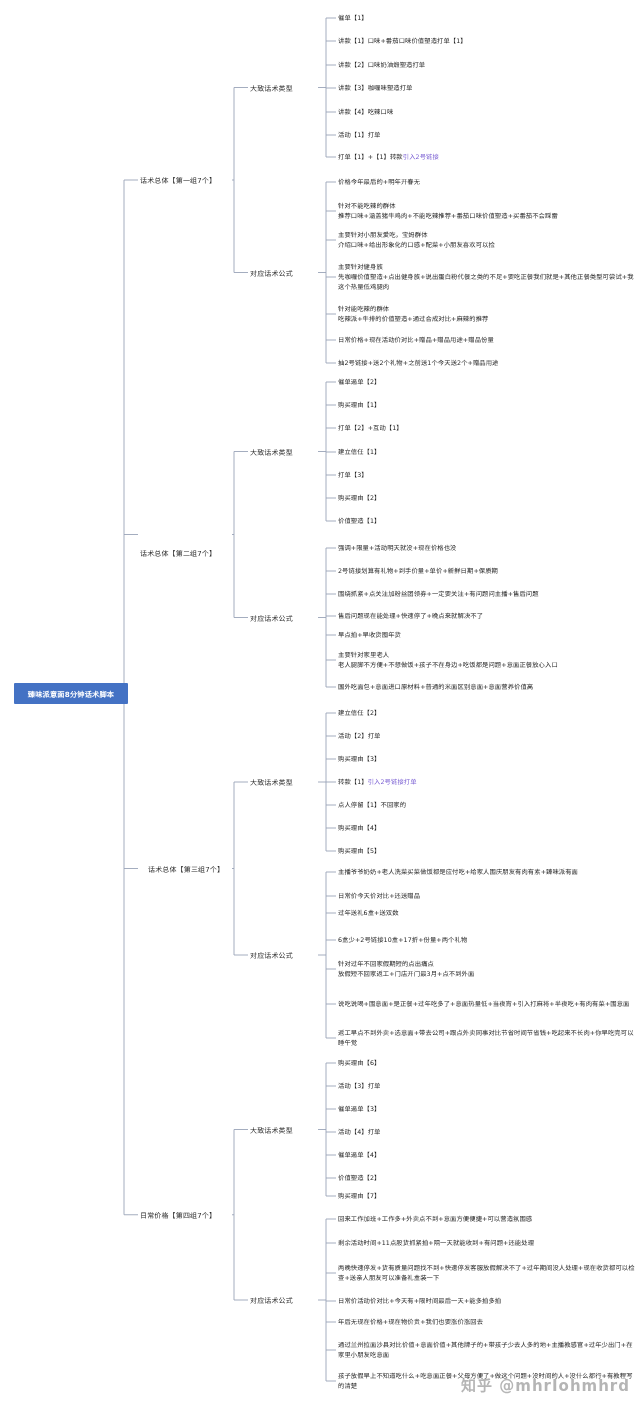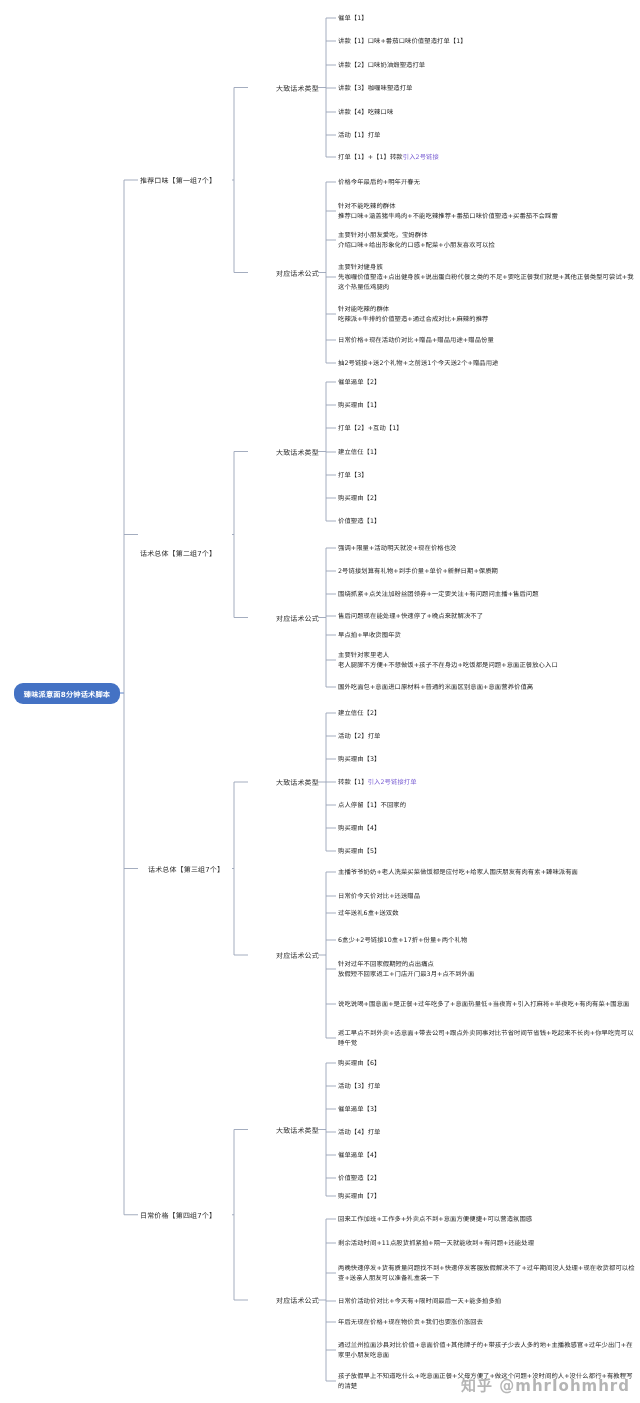--- a/index.html
+++ b/index.html
@@ -27,24 +27,24 @@
     left: 0; top: 0;
     width: 640px; height: 1403px;
     pointer-events: none;
   }
 
   
   .root-node {
     position: absolute;
     left: 14px;
     top: 683px;
-    width: 106px;
+    width: 114px;
     height: 21px;
     background: #4472c4;
-    border-radius: 9px;
+    border-radius: 1px;
     color: #ffffff;
     font-size: 7.2px;
     font-weight: bold;
     letter-spacing: .2px;
     display: flex;
     align-items: center;
     justify-content: center;
     white-space: nowrap;
   }
 
@@ -59,21 +59,20 @@
   }
 
   
   .lvl3 {
     position: absolute;
     font-size: 7px;
     color: #2b2b2b;
     white-space: nowrap;
     transform: translateY(-50%);
     letter-spacing: .15px;
-    margin-left: 26px;
   }
 
   
   .leaf {
     position: absolute;
     font-size: 6.3px;
     line-height: 1.55;
     color: #1f1f1f;
     letter-spacing: .1px;
     transform: translateY(-50%);
@@ -240,21 +239,21 @@
         <div>针对能吃辣的群体</div>
         <div>吃辣派+牛排的价值塑造+通过合成对比+麻辣的推荐</div>
       </div>
       <div class="leaf" style="left: 338px; top: 340px;">
         <div>日常价格+现在活动价对比+赠品+赠品用途+赠品份量</div>
       </div>
       <div class="leaf" style="left: 338px; top: 363px;">
         <div>抽2号链接+送2个礼物+之前送1个今天送2个+赠品用途</div>
       </div>
       <div class="lvl3" style="left: 250px; top: 272.5px;">对应话术公式</div>
-      <div class="lvl2" style="left: 140px; top: 180px;">推荐口味【第一组7个】</div>
+      <div class="lvl2" style="left: 140px; top: 180px;">话术总体【第一组7个】</div>
       <div class="leaf" style="left: 338px; top: 382px;">
         <div>催单逼单【2】</div>
       </div>
       <div class="leaf" style="left: 338px; top: 405px;">
         <div>购买理由【1】</div>
       </div>
       <div class="leaf" style="left: 338px; top: 428px;">
         <div>打单【2】+互动【1】</div>
       </div>
       <div class="leaf" style="left: 338px; top: 452px;">

